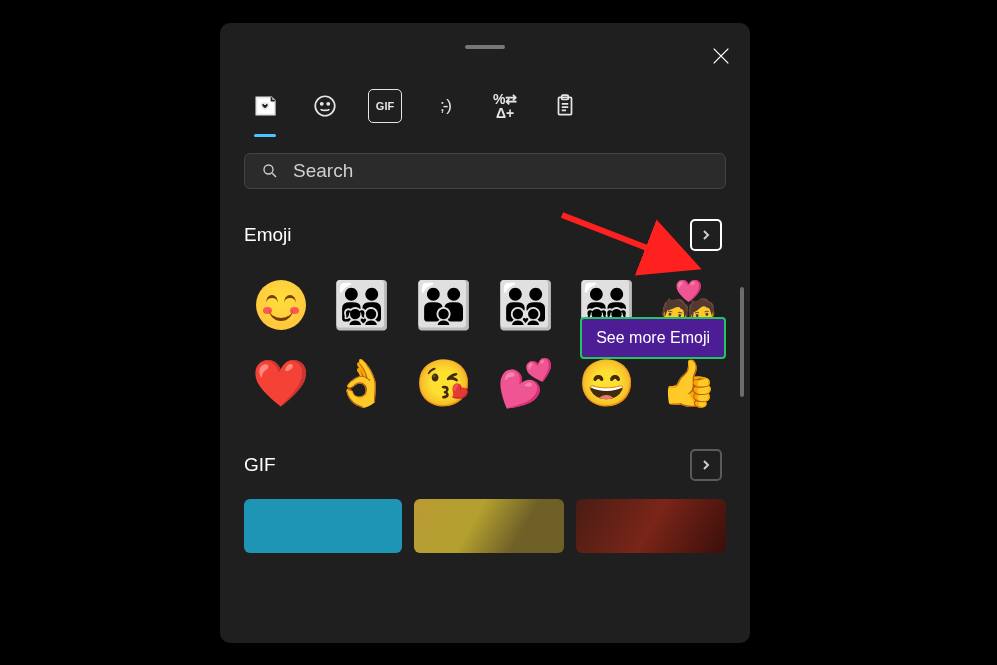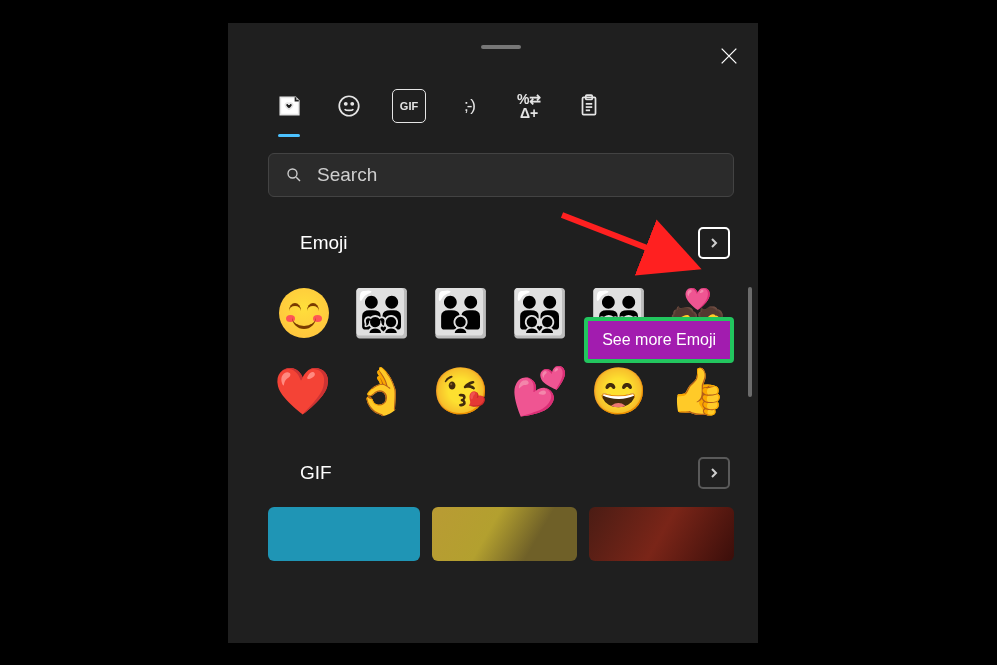--- a/index.html
+++ b/index.html
@@ -1,44 +1,44 @@
 <!DOCTYPE html>
 <html><head>
 <meta charset="utf-8">
 <style>
   * { margin: 0; padding: 0; box-sizing: border-box; }
   body { background: #000; width: 997px; height: 665px; font-family: "Segoe UI", sans-serif; overflow: hidden; position: relative; }
-  .panel { position: absolute; left: 228px; top: 23px; width: 530px; height: 620px; background: #1f1f1f; border-radius: 0; padding: 18px 20px 0 36px; overflow: hidden; }
+  .panel { position: absolute; left: 220px; top: 23px; width: 530px; height: 620px; background: #1f1f1f; border-radius: 10px; padding: 18px 20px 0 20px; overflow: hidden; }
   .drag-handle { width: 40px; height: 4px; background: #777; border-radius: 2px; margin: 4px auto 8px; }
   .close-btn { position: absolute; right: 18px; top: 22px; width: 22px; height: 22px; cursor: pointer; color: #fff; }
   .close-btn svg { width: 22px; height: 22px; stroke: #fff; stroke-width: 1.4; }
   .tabs { display: flex; gap: 26px; align-items: center; margin: 40px 0 0 8px; }
   .tab { width: 34px; height: 34px; display: flex; align-items: center; justify-content: center; cursor: pointer; color: #e5e5e5; position: relative; font-size: 18px; }
   .tab svg { width: 26px; height: 26px; stroke: #e5e5e5; fill: none; stroke-width: 1.6; }
   .tab.active::after { content: ""; position: absolute; bottom: -14px; left: 6px; width: 22px; height: 3px; background: #4cc2ff; border-radius: 2px; }
   .tab.emoji-tab svg circle { stroke: #e5e5e5; }
   .gif-tab { font-size: 11px; font-weight: 700; border: 1.6px solid #e5e5e5; border-radius: 5px; padding: 3px 4px; line-height: 1; }
   .kaomoji-tab { font-size: 17px; letter-spacing: -2px; }
   .sym-tab { font-size: 14px; font-weight: 700; line-height: 1; white-space: pre; text-align: center; }
   .clip-tab svg rect { stroke: #e5e5e5; fill: none; }
   .clip-tab svg line { stroke: #e5e5e5; }
 
-  .search { display: flex; align-items: center; background: #2b2b2b; border: 1px solid #434343; border-radius: 6px; height: 44px; margin: 30px 4px 0 4px; padding: 0 16px; }
+  .search { display: flex; align-items: center; background: #2b2b2b; border: 1px solid #434343; border-radius: 6px; height: 36px; margin: 30px 4px 0 4px; padding: 0 16px; }
   .search svg { width: 18px; height: 18px; stroke: #cfcfcf; fill: none; stroke-width: 1.8; margin-right: 14px; }
   .search input { background: transparent; border: none; outline: none; color: #cfcfcf; font-size: 19px; flex: 1; font-family: inherit; }
   .search input::placeholder { color: #cfcfcf; }
 
   .section { margin-top: 30px; }
   .section-head { display: flex; align-items: center; justify-content: space-between; padding: 0 8px 0 4px; }
-  .section-title { color: #fff; font-size: 19px; font-weight: 400; margin-left: 32px; }
+  .section-title { color: #fff; font-size: 19px; font-weight: 400; }
   .expand-btn { width: 32px; height: 32px; border: 2px solid #fff; border-radius: 5px; background: #1f1f1f; display: flex; align-items: center; justify-content: center; cursor: pointer; }
   .expand-btn.dim { border-color: #5a5a5a; }
   .expand-btn svg { width: 12px; height: 12px; stroke: #cfcfcf; stroke-width: 2; fill: none; }
 
-  .tooltip { position: absolute; right: 24px; top: 294px; background: #a21caf; color: #fff; font-size: 16px; padding: 10px 14px; border-radius: 4px; border: 4px solid #22c55e; }
+  .tooltip { position: absolute; right: 24px; top: 294px; background: #4c1d95; color: #fff; font-size: 16px; padding: 10px 14px; border-radius: 4px; border: 2px solid #22c55e; }
 
   .emoji-grid { display: grid; grid-template-columns: repeat(6, 1fr); gap: 18px 8px; margin: 24px 4px 0 4px; }
   .emoji-cell { font-size: 46px; line-height: 1; text-align: center; cursor: pointer; display: flex; align-items: center; justify-content: center; height: 60px; }
   
   .blush { width: 50px; height: 50px; border-radius: 50%; background: radial-gradient(circle at 50% 40%, #ffdf3b 0%, #ffc83d 70%); position: relative; }
   .blush .eye { position: absolute; top: 15px; width: 12px; height: 8px; border-top: 3px solid #7a3b00; border-radius: 50% 50% 0 0 / 100% 100% 0 0; }
   .blush .eye.l { left: 10px; } .blush .eye.r { right: 10px; }
   .blush .mouth { position: absolute; bottom: 9px; left: 13px; width: 24px; height: 12px; border-bottom: 3.5px solid #7a3b00; border-radius: 0 0 50% 50% / 0 0 100% 100%; }
   .blush .cheek { position: absolute; bottom: 16px; width: 9px; height: 7px; background: #f55; border-radius: 50%; }
   .blush .cheek.l { left: 7px; } .blush .cheek.r { right: 7px; }

